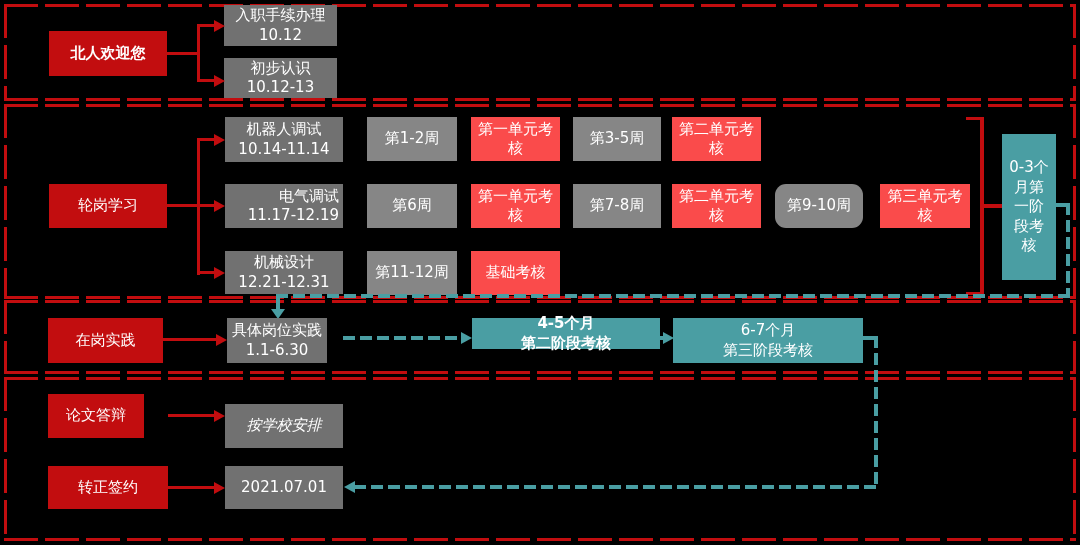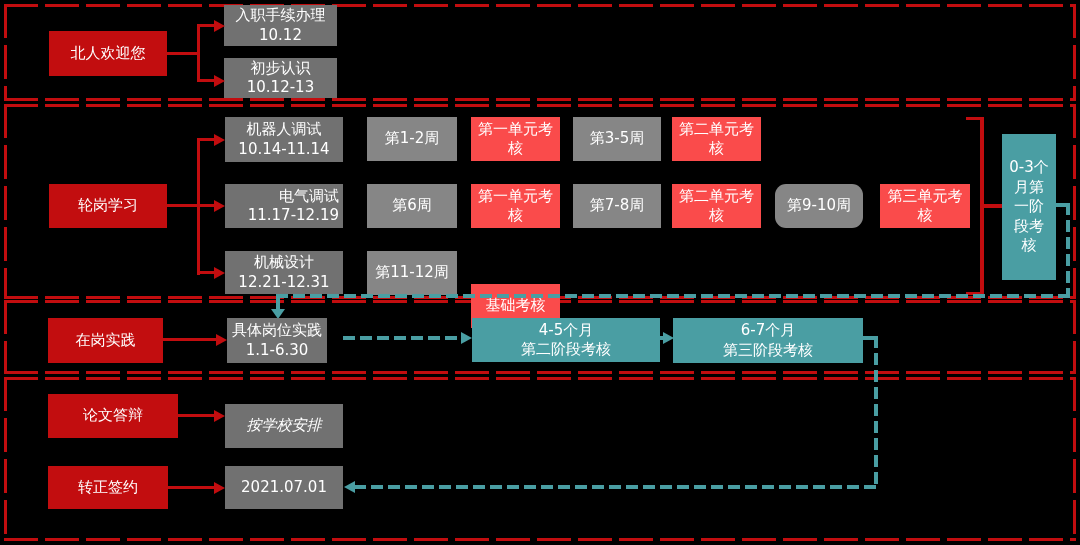--- a/index.html
+++ b/index.html
@@ -59,21 +59,21 @@
   .ah.d-teal{border-left:7px solid transparent;border-right:7px solid transparent;border-top:10px solid var(--teal);}
 </style>
 </head>
 <body>
 
 <div class="sect" style="left:4px;top:4px;width:1072px;height:97px;"></div>
 <div class="sect" style="left:4px;top:104px;width:1072px;height:195px;"></div>
 <div class="sect" style="left:4px;top:300px;width:1072px;height:74px;"></div>
 <div class="sect" style="left:4px;top:377px;width:1072px;height:164px;"></div>
 
-<div class="box red" style="left:49px;top:31px;width:118px;height:45px;">
+<div class="box red" style="left:49px;top:31px;width:118px;height:45px;font-weight:bold;">
   <span>北人欢迎您</span>
 </div>
 <div class="box gray1" style="left:224px;top:5px;width:113px;height:41px;">
   <span>入职手续办理</span>
   <span>10.12</span>
 </div>
 <div class="box gray1" style="left:224px;top:58px;width:113px;height:40px;">
   <span>初步认识</span>
   <span>10.12-13</span>
 </div>
@@ -138,21 +138,21 @@
 <div class="box gray2" style="left:775px;top:184px;width:88px;height:44px;border-radius:11px;">
   <span>第9-10周</span>
 </div>
 <div class="box coral" style="left:880px;top:184px;width:90px;height:44px;">
   <span>第三单元考核</span>
 </div>
 
 <div class="box gray2" style="left:367px;top:251px;width:90px;height:44px;">
   <span>第11-12周</span>
 </div>
-<div class="box coral" style="left:471px;top:251px;width:89px;height:44px;margin-top:33px;">
+<div class="box coral" style="left:471px;top:251px;width:89px;height:44px;">
   <span>基础考核</span>
 </div>
 
 <div class="rl" style="left:966px;top:117px;width:14px;height:3px;"></div>
 <div class="rl" style="left:980px;top:117px;width:4px;height:178px;"></div>
 <div class="rl" style="left:966px;top:292px;width:14px;height:3px;"></div>
 <div class="rl" style="left:984px;top:204px;width:18px;height:4px;"></div>
 <div class="box teal" style="left:1002px;top:134px;width:54px;height:146px;padding:2px 6px;">
   <span>0-3个月第一阶段考核</span>
 </div>
@@ -169,37 +169,37 @@
 <div class="box gray1" style="left:227px;top:318px;width:100px;height:45px;">
   <span>具体岗位实践</span>
   <span>1.1-6.30</span>
 </div>
 <div class="rl" style="left:163px;top:338px;width:53px;height:3px;"></div>
 <div class="ah r-red" style="left:216px;top:334px;"></div>
 
 <div class="tdh" style="left:343px;top:336px;width:118px;"></div>
 <div class="ah r-teal" style="left:461px;top:332px;"></div>
 
-<div class="box teal" style="left:472px;top:318px;width:188px;height:44px;">
+<div class="box teal" style="left:472px;top:318px;width:188px;height:31px;font-weight:bold;">
   <span>4-5个月</span>
   <span>第二阶段考核</span>
 </div>
 <div class="tl" style="left:660px;top:336px;width:4px;height:4px;"></div>
 <div class="ah r-teal" style="left:663px;top:332px;"></div>
 <div class="box teal" style="left:673px;top:318px;width:190px;height:45px;">
   <span>6-7个月</span>
   <span>第三阶段考核</span>
 </div>
 
 <div class="tdh" style="left:863px;top:336px;width:14px;"></div>
 <div class="tdv" style="left:874px;top:336px;height:150px;"></div>
 <div class="tdh" style="left:354px;top:485px;width:522px;"></div>
 <div class="ah l-teal" style="left:344px;top:481px;"></div>
 
-<div class="box red" style="left:48px;top:394px;width:130px;height:44px;">
+<div class="box red" style="left:48px;top:394px;width:96px;height:44px;">
   <span>论文答辩</span>
 </div>
 <div class="box gray1" style="left:225px;top:404px;width:118px;height:44px;font-style:italic;">
   <span>按学校安排</span>
 </div>
 <div class="rl" style="left:168px;top:414px;width:46px;height:3px;"></div>
 <div class="ah r-red" style="left:214px;top:410px;"></div>
 
 <div class="box red" style="left:48px;top:466px;width:120px;height:43px;">
   <span>转正签约</span>

